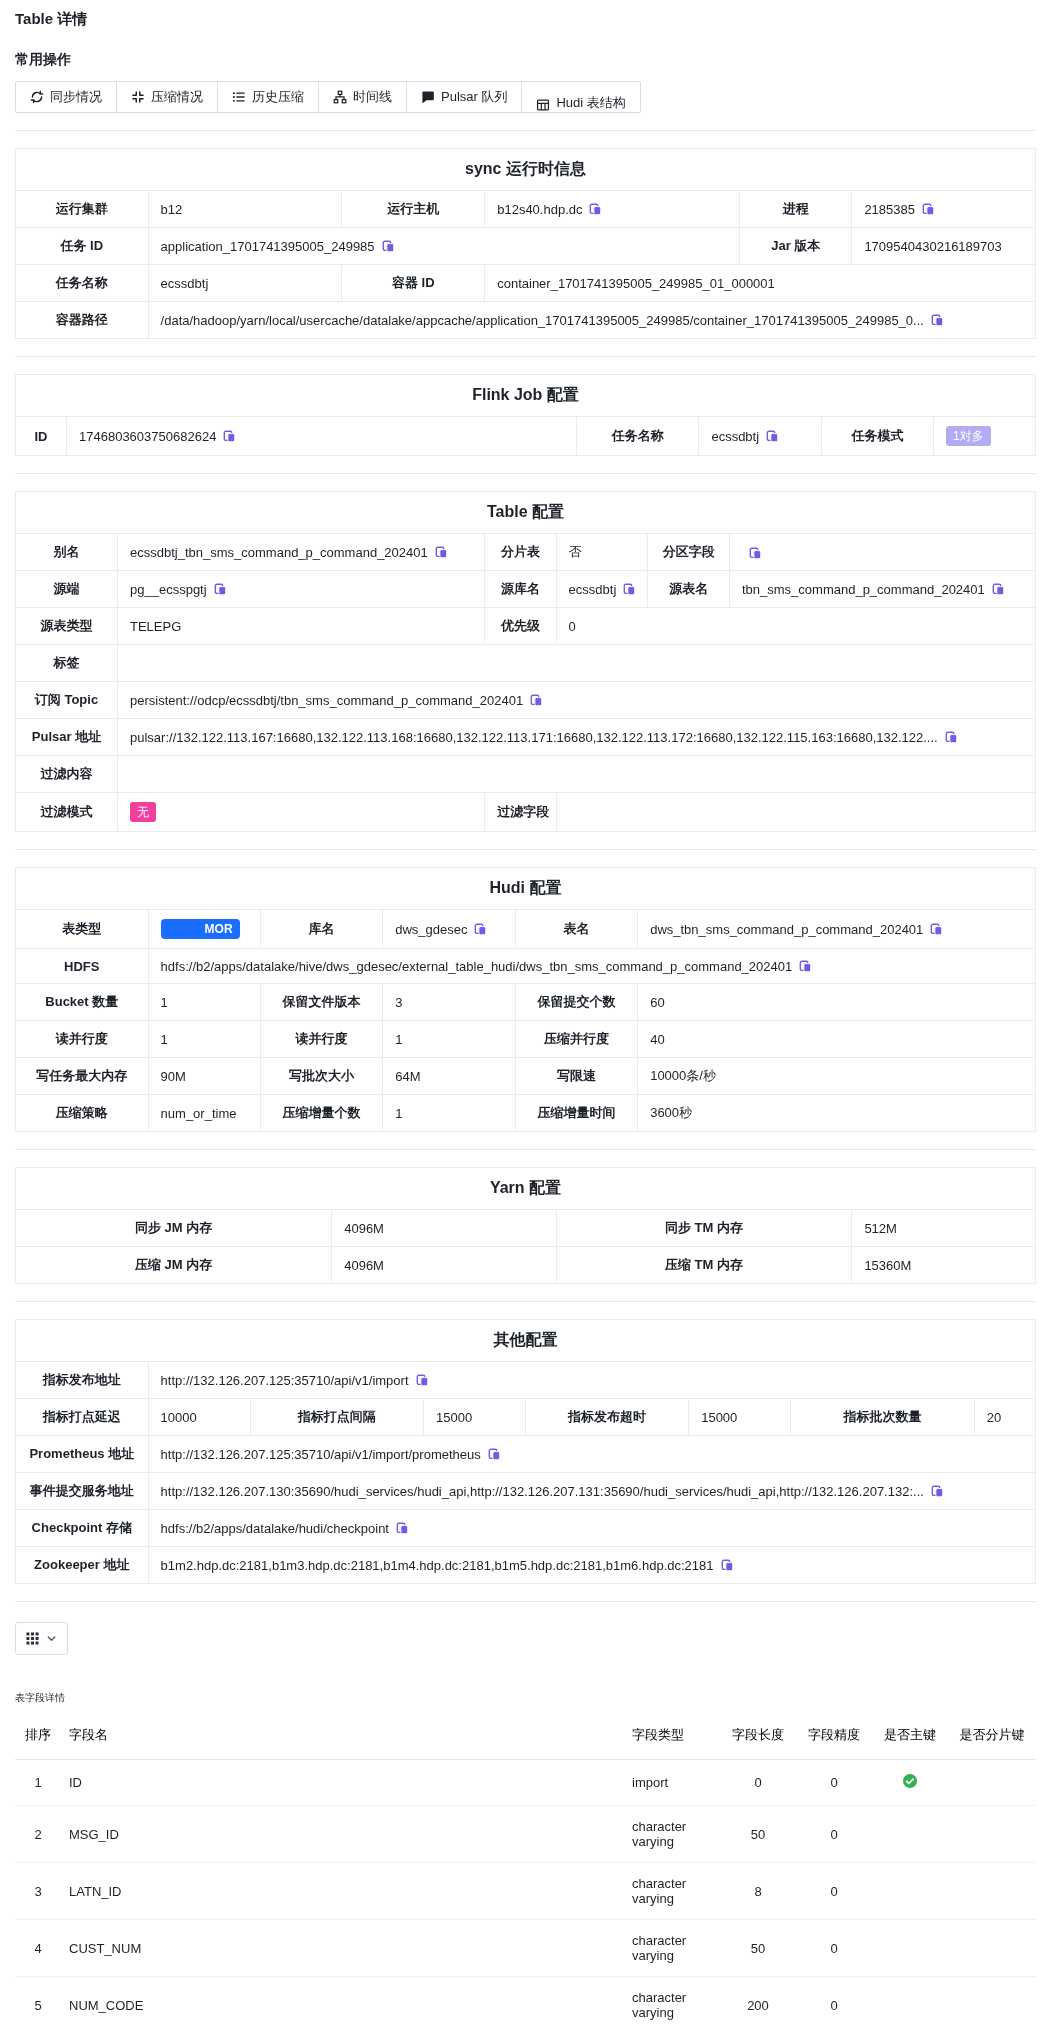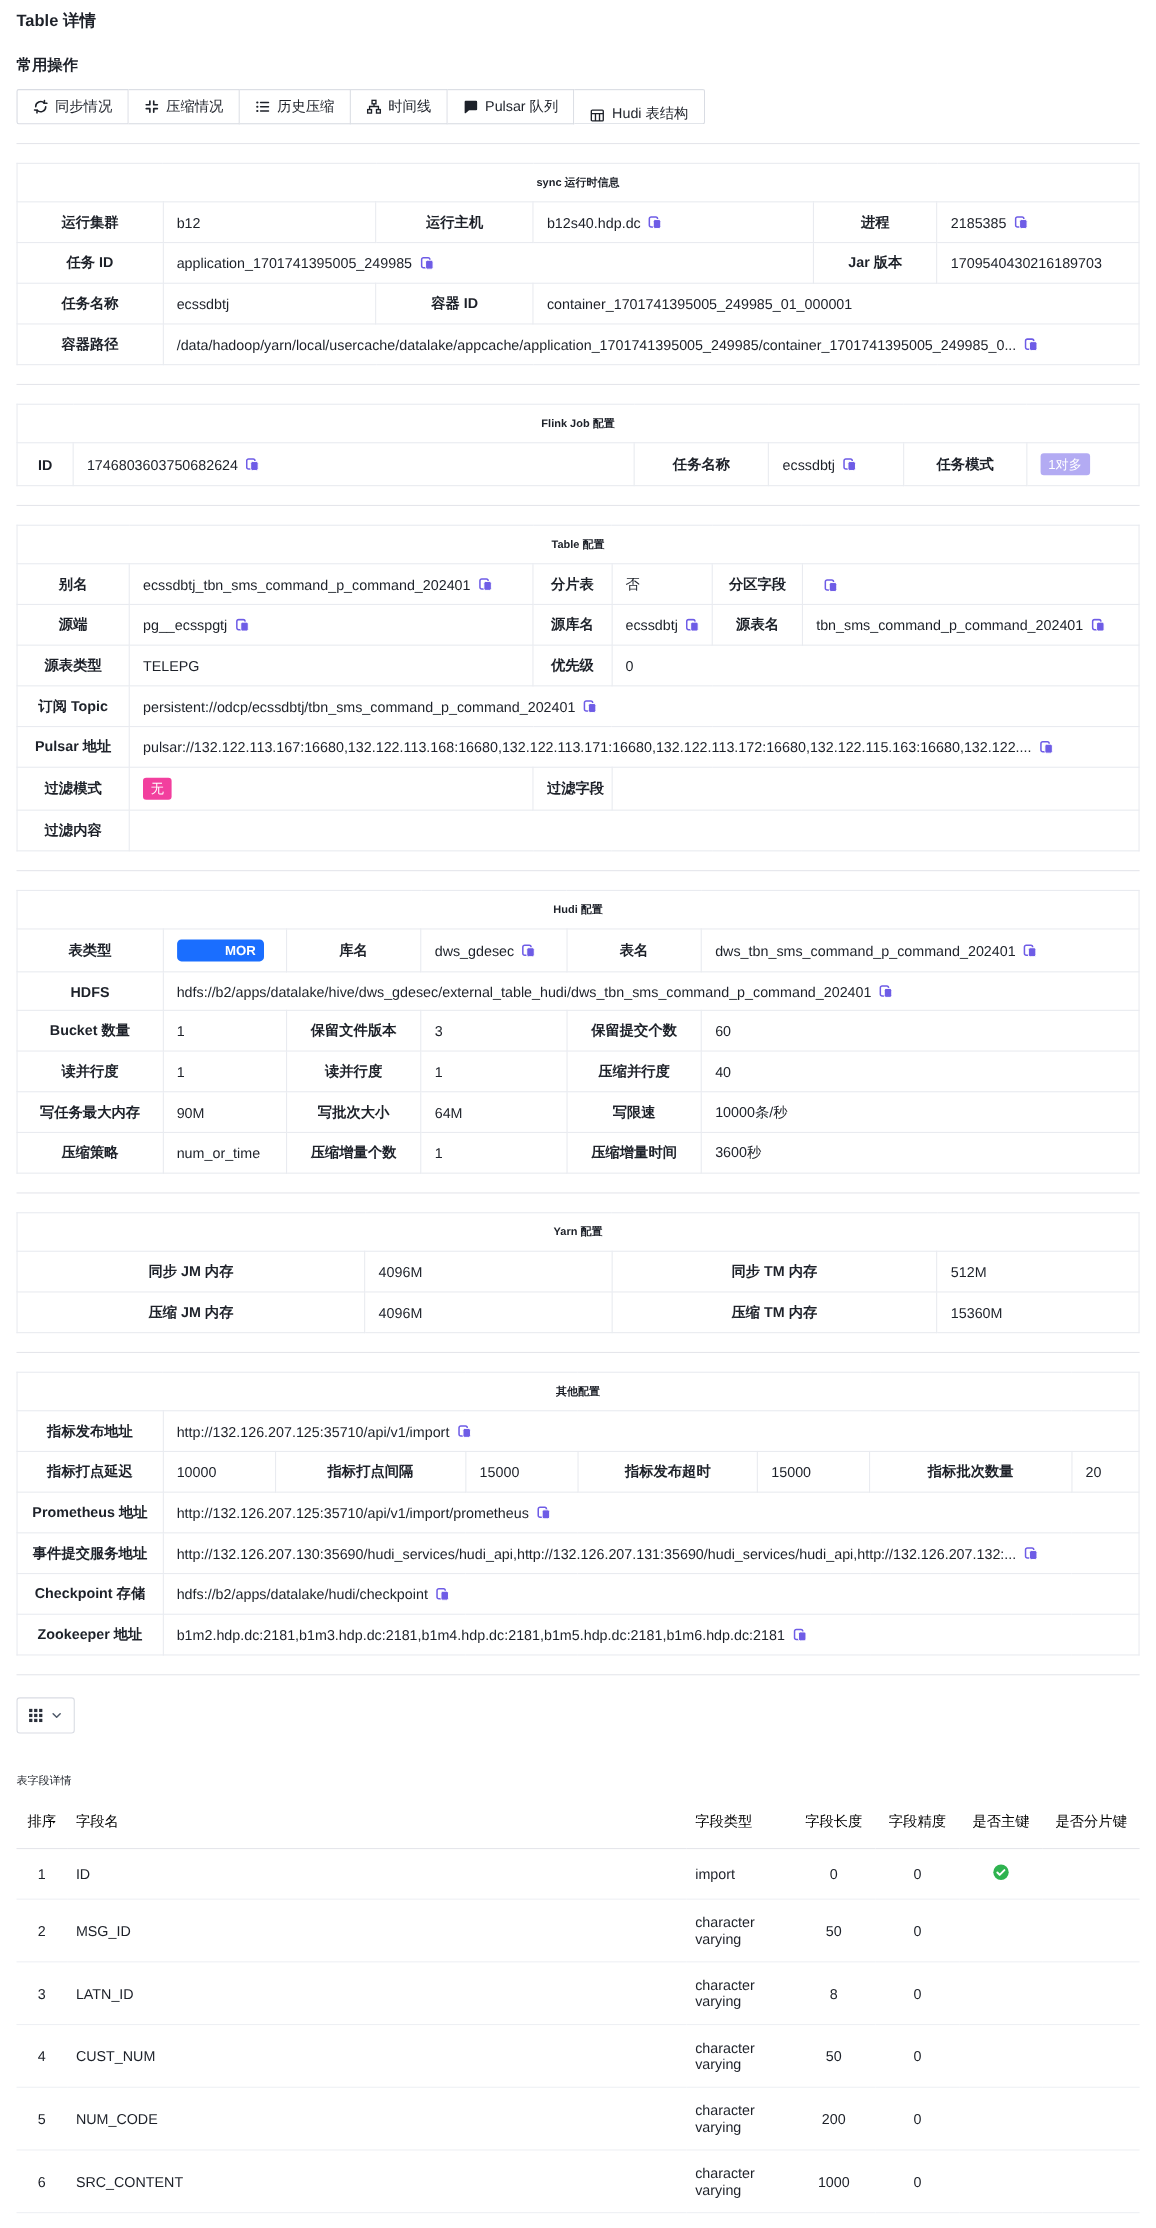--- a/index.html
+++ b/index.html
@@ -23,21 +23,21 @@
     font-family:inherit; font-size:13px; color:#1d2129; cursor:pointer;
   }
   .op-btn:first-child { border-left-width:1px; border-radius:2px 0 0 2px; }
   .op-btn:last-child  { border-radius:0 2px 2px 0;align-items:flex-end; }
 
   hr.divider { border:none; border-top:1px solid #e5e6eb; margin:17px 0; }
 
   
   table.cfg { width:100%; border-collapse:collapse; table-layout:fixed; font-size:13px; }
   table.cfg td { border:1px solid #e9ebf0; padding:9px 12px; vertical-align:middle; overflow:hidden; }
-  table.cfg td.title-cell { text-align:center; font-weight:700; padding:10px; font-size:10px; }
+  table.cfg td.title-cell { text-align:center; font-weight:700; padding:10px; font-size:16px; }
   table.cfg td.lbl { font-weight:600; text-align:center; white-space:nowrap; }
   table.cfg td.val { text-align:left; white-space:nowrap; }
   .vtext { vertical-align:middle; }
 
   .badge {
     display:inline-block; color:#fff; font-size:12px; line-height:16px;
     padding:2px 7px; border-radius:3px; vertical-align:middle;
   }
   .badge-purple { background:var(--badge-purple,#b3abf3); }
   .badge-pink   { background:var(--badge-pink,#f23f9e); }
@@ -294,46 +294,50 @@
                 </svg>
               </span></td>
           </tr>
           <tr>
             <td class="lbl">源表类型</td>
             <td class="val"><span class="vtext">TELEPG</span></td>
             <td class="lbl">优先级</td>
             <td class="val" colspan="3"><span class="vtext">0</span></td>
           </tr>
           <tr>
+            <td class="lbl">标签</td>
+            <td class="val" colspan="5"></td>
+          </tr>
+          <tr>
             <td class="lbl">订阅 Topic</td>
             <td class="val" colspan="5"><span class="vtext">persistent://odcp/ecssdbtj/tbn_sms_command_p_command_202401</span><span class="icn copy">
                 <svg width="13" height="13" viewBox="0 0 16 16">
                   <rect x="1.6" y="1.6" width="9.2" height="11.2" rx="2" fill="none" stroke="currentColor" stroke-width="1.7"></rect>
                   <rect x="6" y="4.4" width="8.4" height="10" rx="2" fill="currentColor" stroke="#fff" stroke-width="1.1"></rect>
                 </svg>
               </span></td>
           </tr>
           <tr>
             <td class="lbl">Pulsar 地址</td>
             <td class="val" colspan="5"><span class="vtext">pulsar://132.122.113.167:16680,132.122.113.168:16680,132.122.113.171:16680,132.122.113.172:16680,132.122.115.163:16680,132.122....</span><span class="icn copy">
                 <svg width="13" height="13" viewBox="0 0 16 16">
                   <rect x="1.6" y="1.6" width="9.2" height="11.2" rx="2" fill="none" stroke="currentColor" stroke-width="1.7"></rect>
                   <rect x="6" y="4.4" width="8.4" height="10" rx="2" fill="currentColor" stroke="#fff" stroke-width="1.1"></rect>
                 </svg>
               </span></td>
+          </tr>
+          <tr>
+            <td class="lbl">过滤内容</td>
+            <td class="val" colspan="5"></td>
           </tr>
           <tr>
             <td class="lbl">过滤模式</td>
             <td class="val"><span class="badge badge-pink">无</span></td>
             <td class="lbl">过滤字段</td>
             <td class="val" colspan="3"></td>
-          </tr>
-          <tr>
-            <td class="lbl">过滤内容</td>
-            <td class="val" colspan="5"></td>
           </tr>
         </tbody>
       </table>
       <hr class="divider">
       <table class="cfg">
         <colgroup>
           <col style="width:13%">
           <col style="width:11%">
           <col style="width:12%">
           <col style="width:13%">

